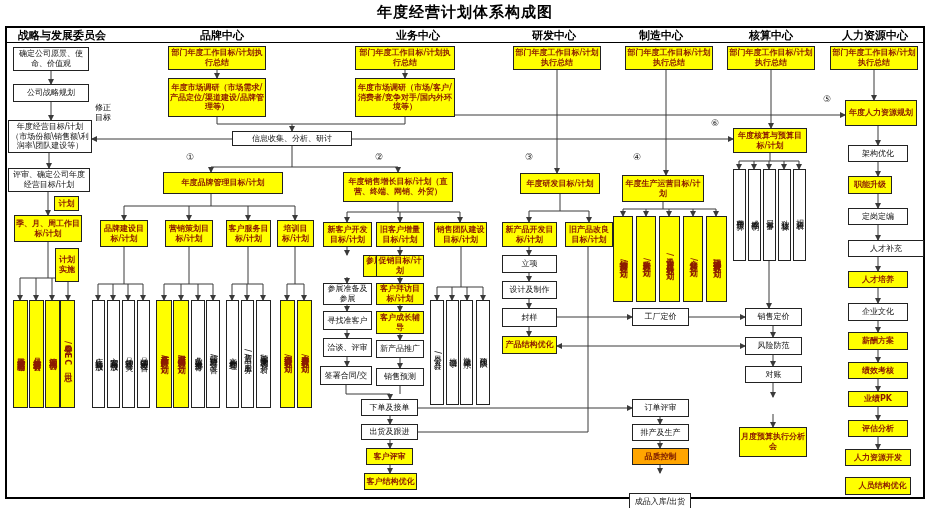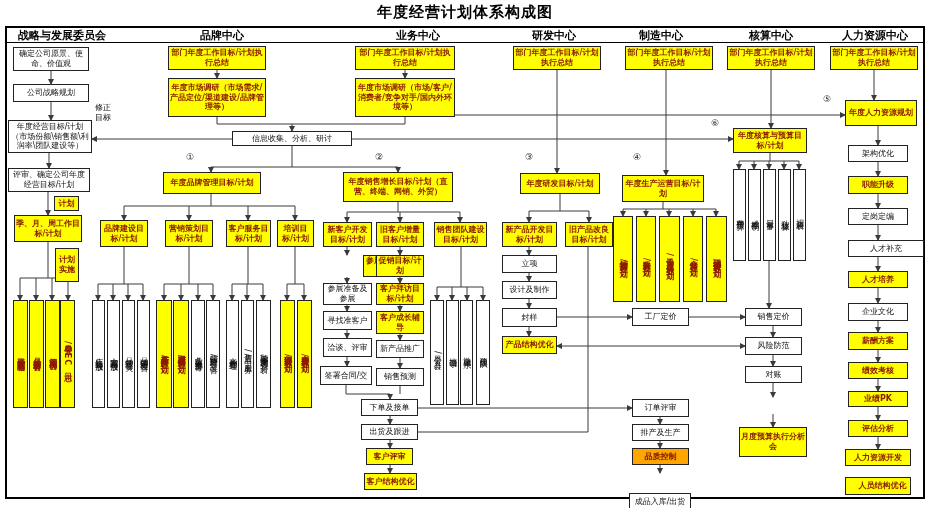--- a/index.html
+++ b/index.html
@@ -175,21 +175,21 @@
     <div class="node yellow" style="left: 54px; top: 196px; width: 25px; height: 15px;">计划</div>
     <div class="node yellow" style="left: 14px; top: 215px; width: 68px; height: 27px;">季、月、周工作目标/计划</div>
     <div class="node yellow" style="left: 55px; top: 248px; width: 24px; height: 34px;">计划实施</div>
     <div class="node yellow vertical" style="left: 13px; top: 300px; width: 15px; height: 108px;">季度经营总结会</div>
     <div class="node yellow vertical" style="left: 29px; top: 300px; width: 15px; height: 108px;">月度经营分析会</div>
     <div class="node yellow vertical" style="left: 45px; top: 300px; width: 15px; height: 108px;">管理周例会</div>
     <div class="node yellow vertical" style="left: 60px; top: 300px; width: 15px; height: 108px;">早会/OEC日志</div>
     <div class="node yellow" style="left: 168px; top: 46px; width: 98px; height: 24px;">部门年度工作目标/计划执行总结</div>
     <div class="node yellow" style="left: 168px; top: 78px; width: 98px; height: 39px;">年度市场调研（市场需求/产品定位/渠道建设/品牌管理等）</div>
     <div class="node white" style="left: 232px; top: 131px; width: 120px; height: 15px;">信息收集、分析、研讨</div>
-    <div class="node yellow" style="left: 163px; top: 172px; width: 98px; height: 22px;">年度品牌管理目标/计划</div>
+    <div class="node yellow" style="left: 163px; top: 172px; width: 120px; height: 22px;">年度品牌管理目标/计划</div>
     <div class="node yellow" style="left: 100px; top: 220px; width: 48px; height: 27px;">品牌建设目标/计划</div>
     <div class="node yellow" style="left: 165px; top: 220px; width: 48px; height: 27px;">营销策划目标/计划</div>
     <div class="node yellow" style="left: 226px; top: 220px; width: 45px; height: 27px;">客户服务目标/计划</div>
     <div class="node yellow" style="left: 277px; top: 220px; width: 37px; height: 27px;">培训目标/计划</div>
     <div class="node white vertical" style="left: 92px; top: 300px; width: 13px; height: 108px;">广告选择与投放</div>
     <div class="node white vertical" style="left: 107px; top: 300px; width: 13px; height: 108px;">方案编写与投放</div>
     <div class="node white vertical" style="left: 122px; top: 300px; width: 13px; height: 108px;">品牌宣传与公关</div>
     <div class="node white vertical" style="left: 137px; top: 300px; width: 13px; height: 108px;">品牌调研与改善</div>
     <div class="node yellow vertical" style="left: 156px; top: 300px; width: 16px; height: 108px;">新产品推广目标/计划</div>
     <div class="node yellow vertical" style="left: 173px; top: 300px; width: 16px; height: 108px;">旧产品促销目标/计划</div>
@@ -252,21 +252,21 @@
     <div class="node white vertical" style="left: 778px; top: 169px; width: 13px; height: 92px;">独立核算</div>
     <div class="node white vertical" style="left: 793px; top: 169px; width: 13px; height: 92px;">报表分析</div>
     <div class="node white" style="left: 745px; top: 308px; width: 57px; height: 18px;">销售定价</div>
     <div class="node white" style="left: 745px; top: 337px; width: 57px; height: 18px;">风险防范</div>
     <div class="node white" style="left: 745px; top: 366px; width: 57px; height: 17px;">对账</div>
     <div class="node white" style="left: 742px; top: 397px; width: 62px; height: 17px; margin-top: 40px;">编制财务报表</div>
     <div class="node yellow" style="left: 739px; top: 427px; width: 68px; height: 30px;">月度预算执行分析会</div>
     <div class="node yellow" style="left: 830px; top: 46px; width: 88px; height: 24px;">部门年度工作目标/计划执行总结</div>
     <div class="node yellow" style="left: 845px; top: 100px; width: 72px; height: 26px;">年度人力资源规划</div>
     <div class="node white" style="left: 848px; top: 145px; width: 60px; height: 17px;">架构优化</div>
-    <div class="node yellow" style="left: 848px; top: 176px; width: 60px; height: 18px;">职能升级</div>
+    <div class="node yellow" style="left: 848px; top: 176px; width: 44px; height: 18px;">职能升级</div>
     <div class="node white" style="left: 848px; top: 208px; width: 60px; height: 17px;">定岗定编</div>
     <div class="node white" style="left: 848px; top: 240px; width: 76px; height: 17px;">人才补充</div>
     <div class="node yellow" style="left: 848px; top: 271px; width: 60px; height: 17px;">人才培养</div>
     <div class="node white" style="left: 848px; top: 303px; width: 60px; height: 18px;">企业文化</div>
     <div class="node yellow" style="left: 848px; top: 332px; width: 60px; height: 18px;">薪酬方案</div>
     <div class="node yellow" style="left: 848px; top: 362px; width: 60px; height: 17px;">绩效考核</div>
     <div class="node yellow" style="left: 848px; top: 391px; width: 60px; height: 16px;">业绩PK</div>
     <div class="node yellow" style="left: 848px; top: 420px; width: 60px; height: 17px;">评估分析</div>
     <div class="node yellow" style="left: 845px; top: 449px; width: 66px; height: 17px;">人力资源开发</div>
     <div class="node yellow" style="left: 845px; top: 477px; width: 66px; height: 18px; padding-left: 10px;">人员结构优化</div>

